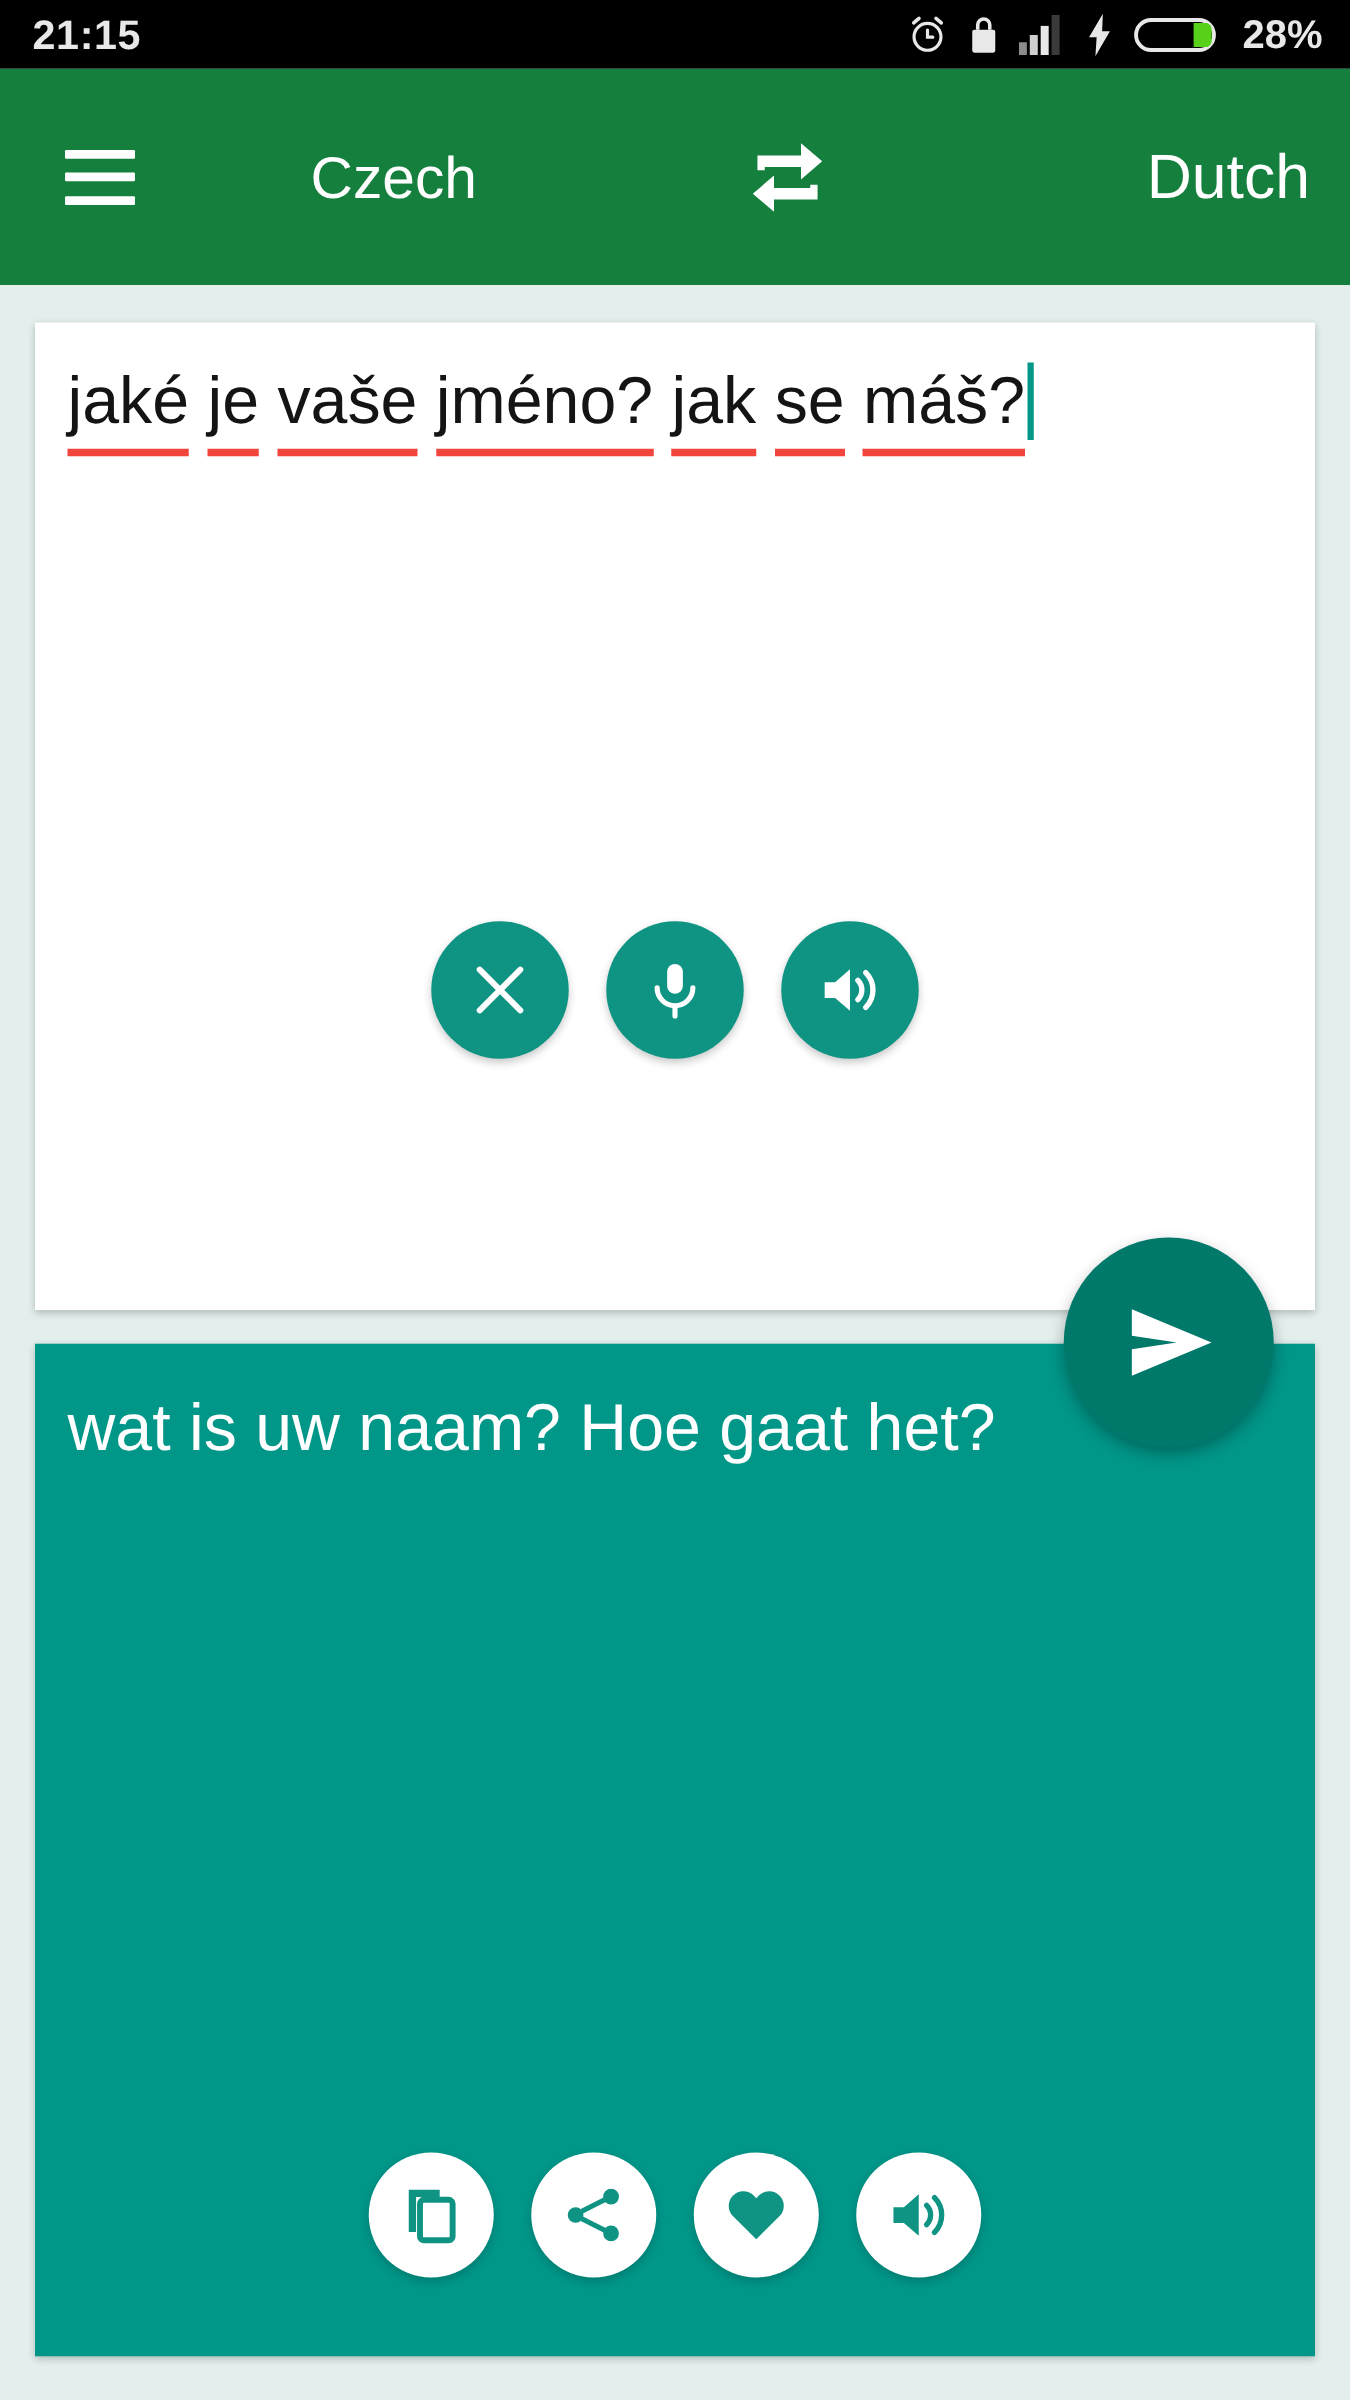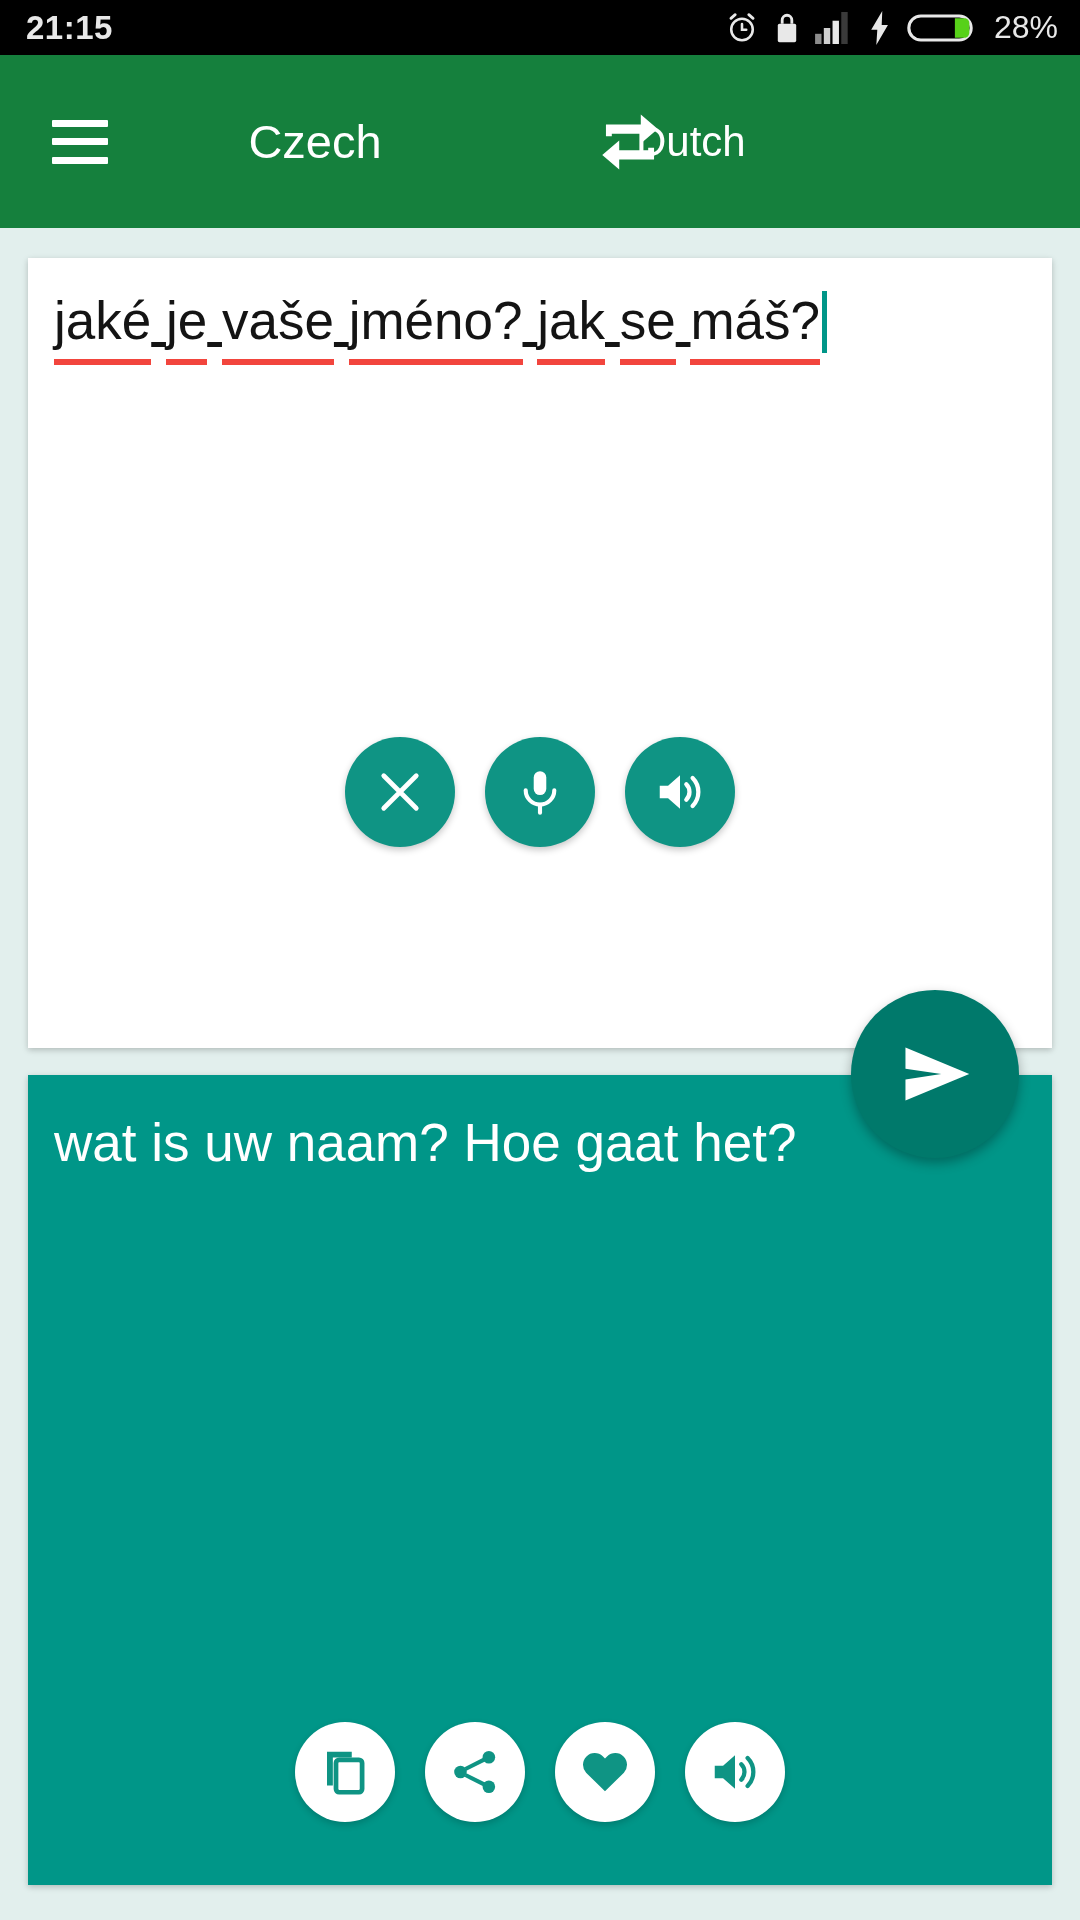--- a/index.html
+++ b/index.html
@@ -41,21 +41,21 @@
   .status-spacer { flex: 1; }
   .status-icons {
     display: flex;
     align-items: center;
     gap: 15px;
   }
   .status-icons svg { display: block; }
   .battery-pct {
     color: #e8e8e8;
     font-size: 32px;
-    font-weight: normal;
+    font-weight: bold;
     margin-left: 6px;
     line-height: 55px;
   }
 
   
   .toolbar {
     position: absolute;
     top: 55px; left: 0;
     width: 1080px;
     height: 173px;
@@ -99,25 +99,25 @@
     transform: translateY(-50%);
     width: 90px;
     height: 90px;
     display: flex;
     align-items: center;
     justify-content: center;
     cursor: pointer;
   }
   .lang-dst {
     position: absolute;
-    left: 636px;
+    left: 618px;
     width: 430px;
-    text-align: left;
+    text-align: right;
     color: #ffffff;
-    font-size: 42px;
+    font-size: 50px;
     line-height: 173px;
     white-space: nowrap;
   }
 
   
   .input-card {
     position: absolute;
     left: 28px;
     top: 258px;
     width: 1024px;
@@ -127,21 +127,20 @@
   }
   .input-text {
     position: absolute;
     left: 26px;
     top: 30px;
     right: 20px;
     color: #141414;
     font-size: 53px;
     line-height: 1.25;
     white-space: nowrap;
-    text-decoration: underline;
   }
   .input-text .w {
     position: relative;
     display: inline-block;
   }
   .input-text .w::after {
     content: "";
     position: absolute;
     left: 0;
     right: 0;

